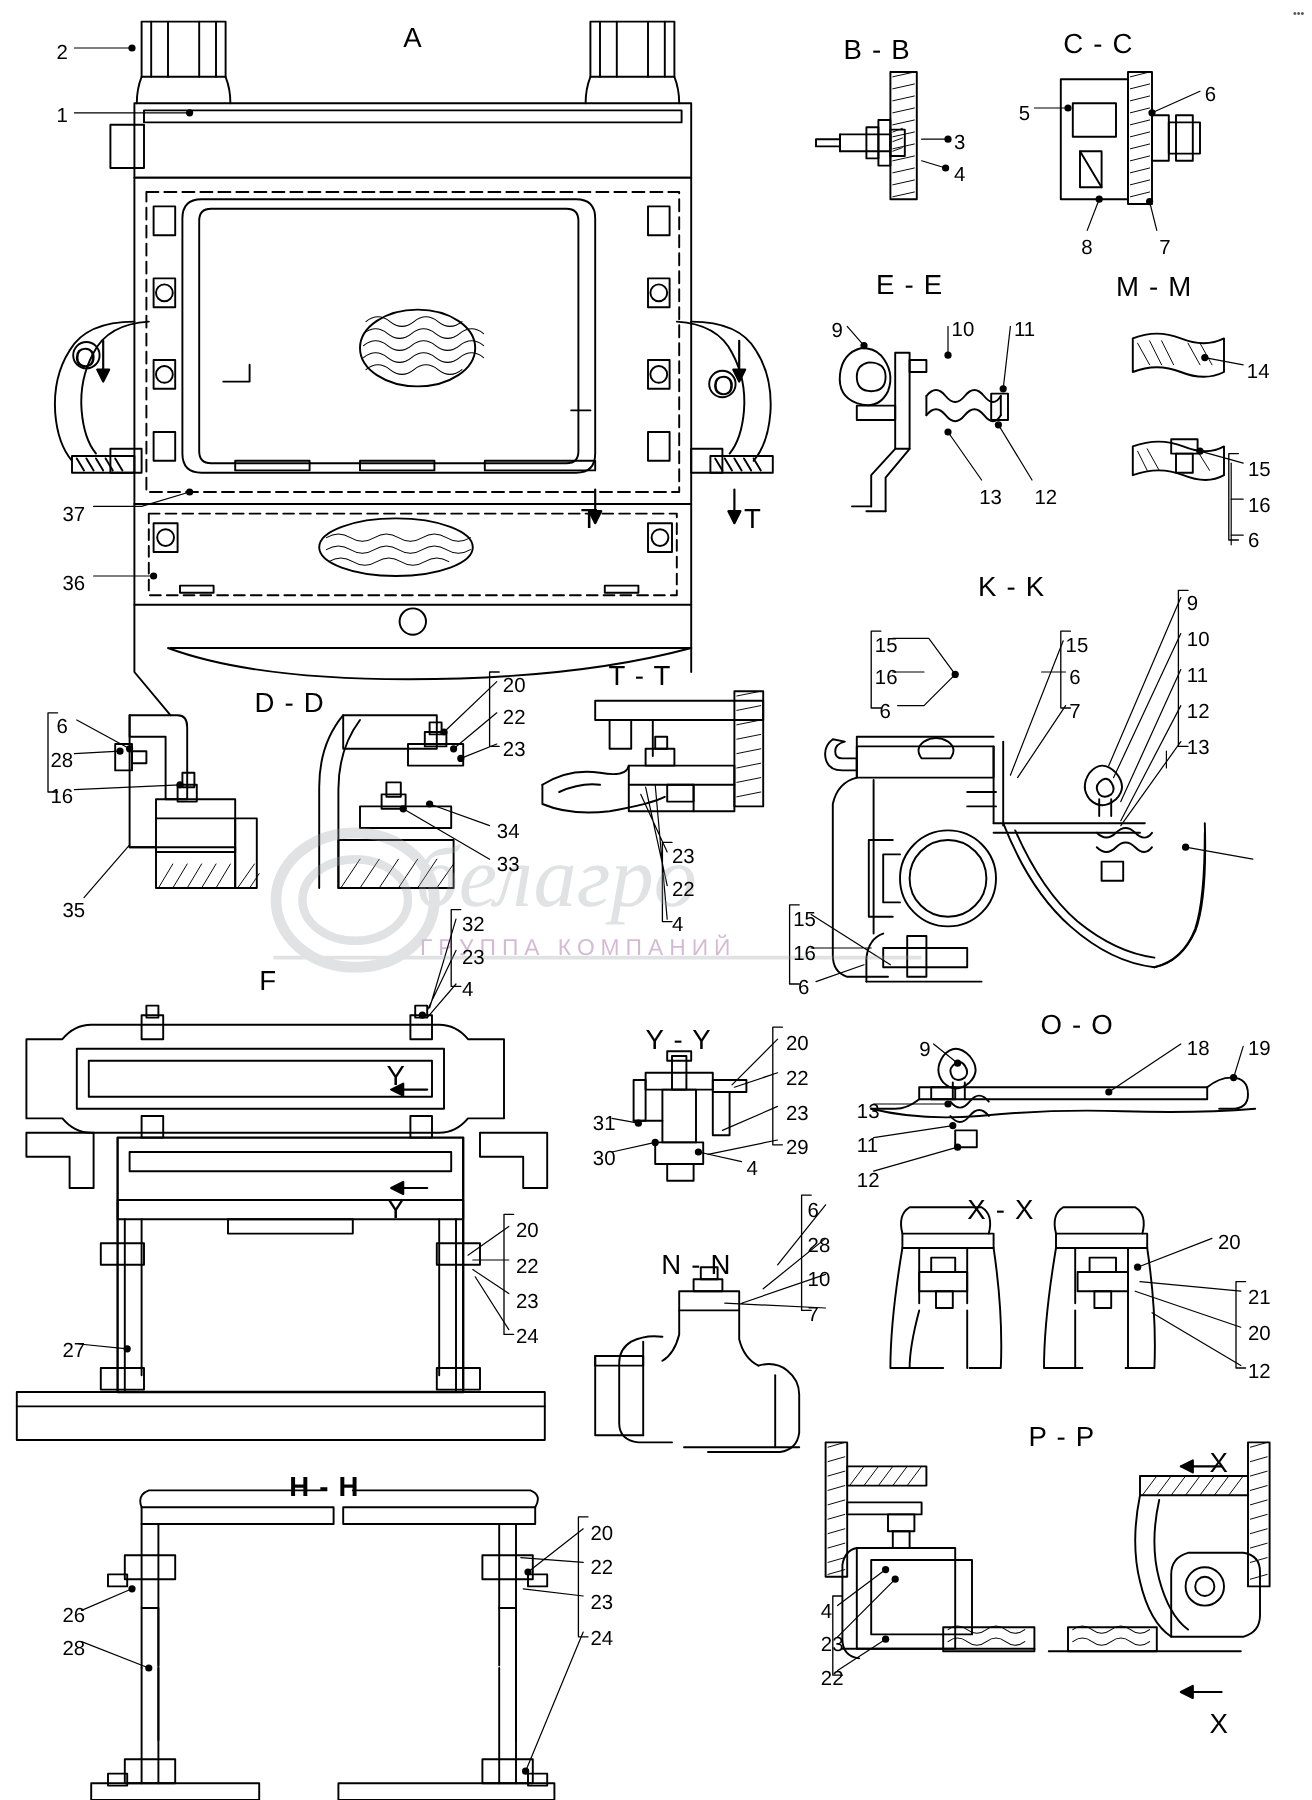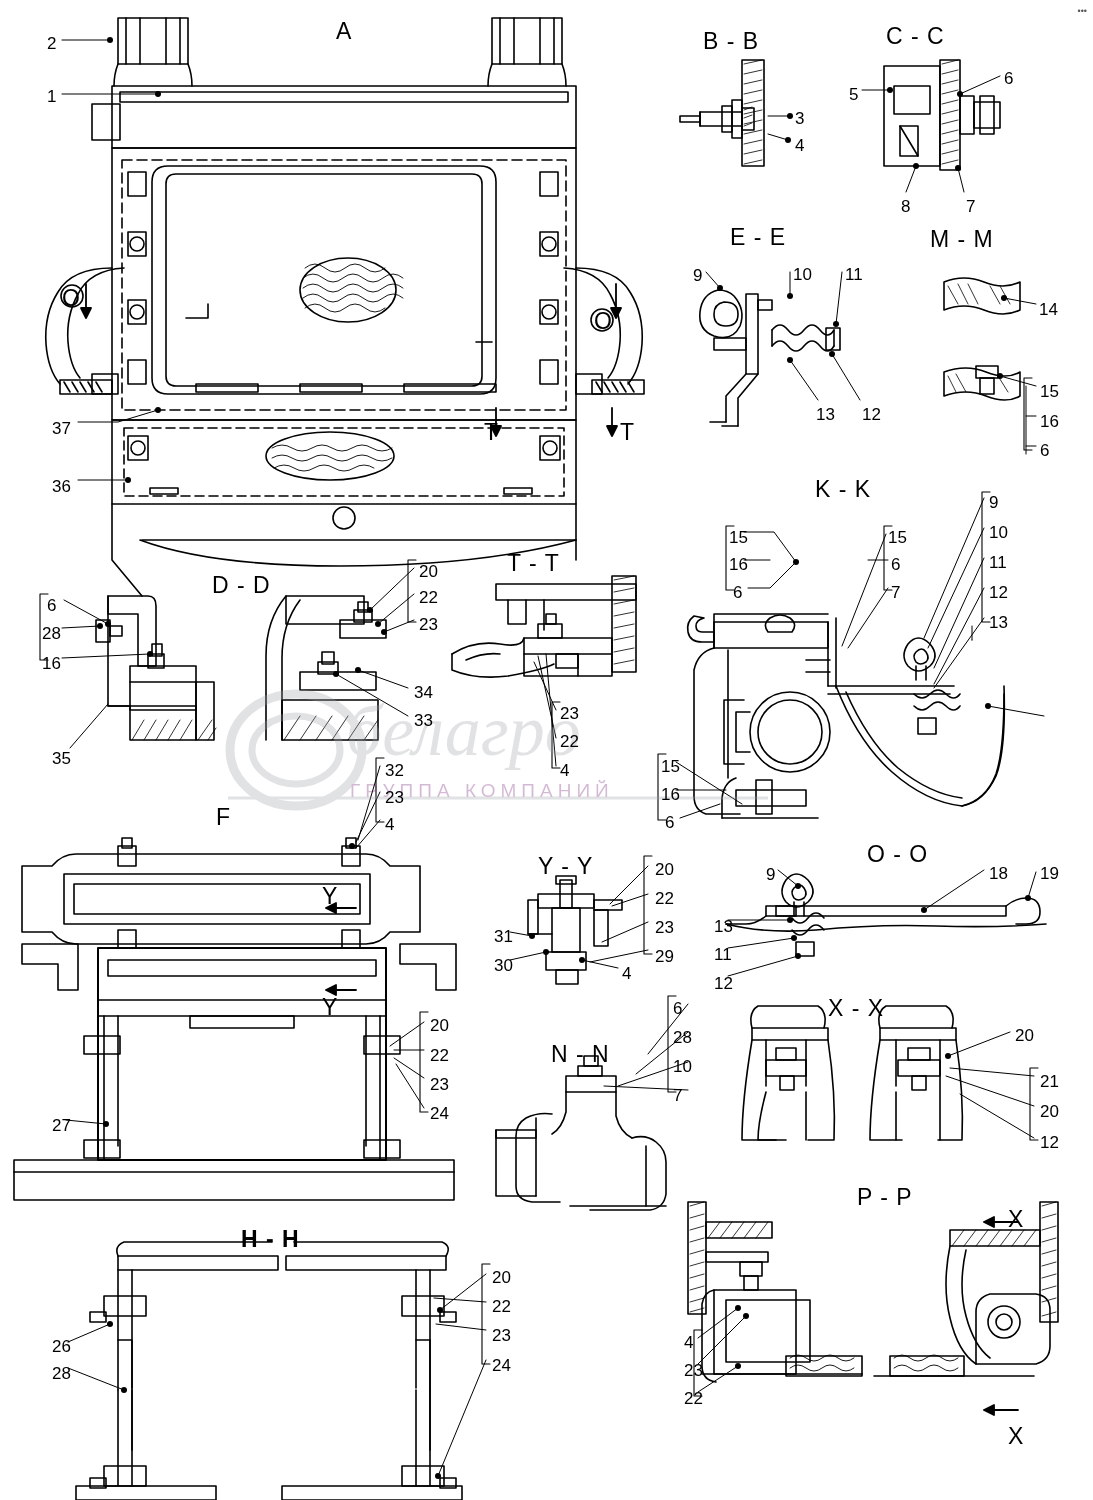--- a/index.html
+++ b/index.html
@@ -571,21 +571,21 @@
       <div class="lbl view-title" style="left: 703px; top: 30px;">B - B</div>
       <div class="lbl view-title" style="left: 886px; top: 25px;">C - C</div>
       <div class="lbl view-title" style="left: 730px; top: 226px;">E - E</div>
       <div class="lbl view-title" style="left: 930px; top: 228px;">M - M</div>
       <div class="lbl view-title" style="left: 815px; top: 478px;">K - K</div>
       <div class="lbl view-title" style="left: 212px; top: 574px; text-align: center;">D - D</div>
       <div class="lbl view-title" style="left: 476px; top: 552px; margin-left: 31px;">T - T</div>
       <div class="lbl view-title" style="left: 216px; top: 806px;">F</div>
       <div class="lbl view-title" style="left: 538px; top: 855px;">Y - Y</div>
       <div class="lbl view-title" style="left: 867px; top: 843px;">O - O</div>
-      <div class="lbl view-title" style="left: 828px; top: 997px;">X - X</div>
+      <div class="lbl view-title" style="left: 806px; top: 997px;">X - X</div>
       <div class="lbl view-title" style="left: 551px; top: 1043px;">N - N</div>
       <div class="lbl view-title" style="left: 857px; top: 1186px; text-align: center;">P - P</div>
       <div class="lbl view-title" style="left: 241px; top: 1228px; font-weight: bold;">H - H</div>
     </div>
   <div id="callouts-layer">
       <div class="lbl num" style="left: 47px; top: 35px;">2</div>
       <div class="lbl num" style="left: 47px; top: 88px;">1</div>
       <div class="lbl num" style="left: 52px; top: 420px;">37</div>
       <div class="lbl num" style="left: 52px; top: 478px;">36</div>
       <div class="lbl num" style="left: 795px; top: 110px;">3</div>

